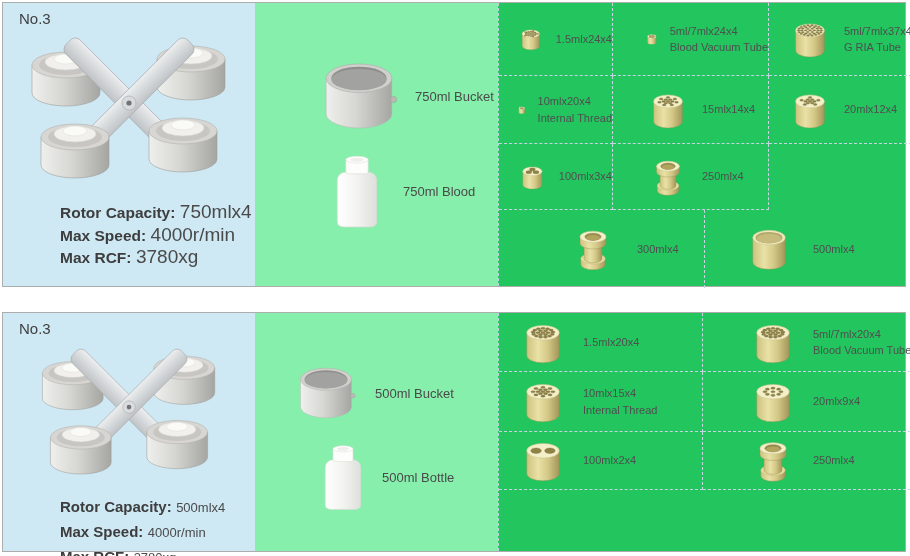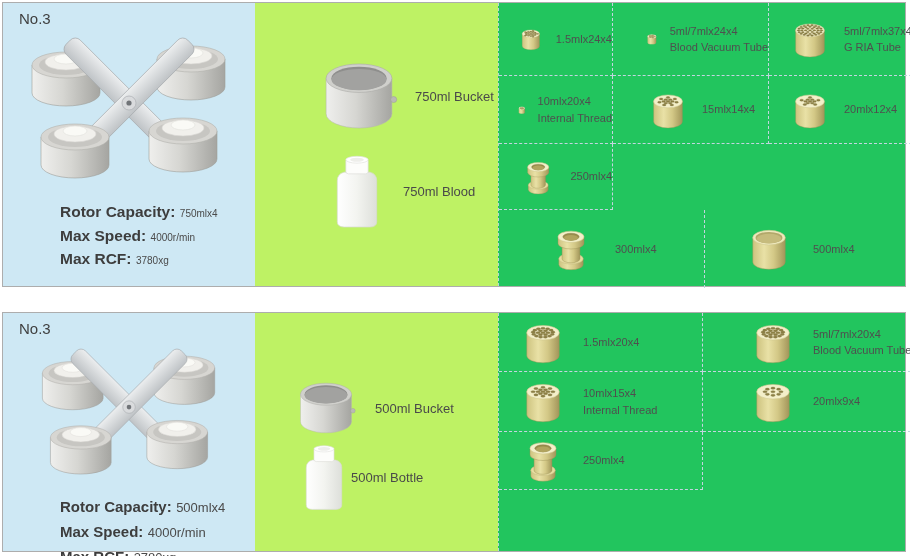--- a/index.html
+++ b/index.html
@@ -16,48 +16,48 @@
   #panel1 .rotor{top:26px;left:8px;width:236px;height:168px}
   #panel2 .rotor{top:28px;left:12px;width:228px;height:150px}
 
   .specs{position:absolute;left:57px}
   #panel1 .specs{top:201px}
   #panel2 .specs{top:184px}
   .spec-line{margin-bottom:5px;white-space:nowrap}
   .spec-label{font-weight:bold;color:#3d3d3d}
   .spec-value{color:#4a4a4a}
   #panel1 .spec-label{font-size:15.5px}
-  #panel1 .spec-value{font-size:10px}
+  #panel1 .spec-value{font-size:19px}
   #panel1 .spec-line{line-height:16.5px}
   #panel2 .spec-label{font-size:15px}
   #panel2 .spec-value{font-size:13px}
   #panel2 .spec-line{line-height:19px}
 
-  .mid-box{position:absolute;left:252px;top:0;bottom:0;width:243px;background:#bef264}
+  .mid-box{position:absolute;left:252px;top:0;bottom:0;width:243px;background:#86efac}
   .mid-row{position:absolute;display:flex;align-items:center;gap:16px}
   #panel1 .row-bucket{top:52px;left:64px}
   #panel1 .row-bottle{top:148px;left:72px}
-  #panel2 .row-bucket{top:63px;left:40px;gap:18px}
-  #panel2 .row-bottle{top:128px;left:42px;gap:0}
+  #panel2 .row-bucket{top:48px;left:40px;gap:18px}
+  #panel2 .row-bottle{top:128px;left:61px;gap:12px}
   .mid-label{font-size:13px;color:#4a4a4a;white-space:nowrap}
   #panel1 .bucket-icon{width:80px;height:82px}
   #panel1 .bottle-icon{width:60px;height:80px}
   #panel2 .bucket-icon{width:62px;height:64px}
   #panel2 .bottle-icon{width:54px;height:72px}
 
   .grid-box{position:absolute;left:495px;right:0;top:0;bottom:0;background:#22c55e;border-left:1px dashed #bdd2dd}
   .agrid{display:grid}
   .t-main{grid-template-columns:114px 156px 1fr;grid-template-rows:73px 68px 66px}
   .t-wide{grid-template-columns:206px 1fr;height:78px}
   .b-main{grid-template-columns:204px 1fr;grid-template-rows:59px 60px 58px 1fr;height:100%}
   .cell{display:flex;align-items:center;gap:11px;padding-left:18px;
         border-right:1px dashed #c3d5df;border-bottom:1px dashed #c3d5df;overflow:visible}
   .t-main .cell:nth-child(3n){border-right:none}
   .t-main .cell:nth-child(3n+2){padding-left:32px}
-  .t-wide .cell{border-bottom:none;padding-left:46px;gap:18px}
+  .t-wide .cell{border-bottom:none;padding-left:68px;gap:18px}
   .t-wide .cell:nth-child(2){border-right:none;padding-left:38px}
   .b-main .cell{gap:14px}
   .b-main .cell:nth-child(2n){border-right:none;padding-left:44px}
   .b-main .cell:nth-child(n+7){border-bottom:none}
   .cell-label{font-size:11px;color:#4f4f4f;line-height:16.5px;white-space:nowrap}
   .t-main svg.adapter-icon{width:46px;height:42px}
   .t-wide svg.adapter-icon{width:52px;height:50px}
   .b-main svg.adapter-icon{width:52px;height:47px}
 </style>
 </head>
@@ -352,20 +352,33 @@
             <ellipse cx="24.82901992203183" cy="20.441503299118462" rx="2.6" ry="1.352" fill="#8e8246" stroke="#756b38" stroke-width="0.4"></ellipse>
             <ellipse cx="20.397110501199126" cy="14.303496700881539" rx="2.6" ry="1.352" fill="#8e8246" stroke="#756b38" stroke-width="0.4"></ellipse>
           </svg>
     <div class="cell-label">
       <div class="l1">20mlx12x4</div>
 
     </div>
   </div>
 
 
+  <div class="cell">
+    <svg class="adapter-icon" viewBox="0 0 64 56">
+            <path d="M12 16 L12 44 A20 9 0 0 0 52 44 L52 16 Z" fill="url(#gAdp)" stroke="#9a8f55" stroke-width="0.5"></path>
+            <ellipse cx="32" cy="16" rx="20" ry="9" fill="#f3efc9" stroke="#cfc68e" stroke-width="0.7"></ellipse>
+            <ellipse cx="32" cy="12.175" rx="6.2" ry="3.224" fill="#8e8246" stroke="#756b38" stroke-width="0.4"></ellipse>
+            <ellipse cx="39.36121593216773" cy="17.912499999999998" rx="6.2" ry="3.224" fill="#8e8246" stroke="#756b38" stroke-width="0.4"></ellipse>
+            <ellipse cx="24.638784067832272" cy="17.9125" rx="6.2" ry="3.224" fill="#8e8246" stroke="#756b38" stroke-width="0.4"></ellipse>
+          </svg>
+    <div class="cell-label">
+      <div class="l1">100mlx3x4</div>
+
+    </div>
+  </div>
 
   <div class="cell">
     <svg class="adapter-icon" viewBox="0 0 64 56">
             <path d="M17 40 L17 47 A15 6.5 0 0 0 47 47 L47 40 Z" fill="url(#gAdp)" stroke="#9a8f55" stroke-width="0.5"></path>
             <ellipse cx="32" cy="40" rx="15" ry="6.5" fill="#e6dda0" stroke="#c2b87e" stroke-width="0.6"></ellipse>
             <path d="M21 18 L21 40 A11 5 0 0 0 43 40 L43 18 Z" fill="url(#gAdp)" stroke="#9a8f55" stroke-width="0.5"></path>
             <path d="M16 13 L16 21 A16 7 0 0 0 48 21 L48 13 Z" fill="url(#gAdp)" stroke="#9a8f55" stroke-width="0.5"></path>
             <ellipse cx="32" cy="13" rx="16" ry="7" fill="#f3efc9" stroke="#cfc68e" stroke-width="0.7"></ellipse>
             <ellipse cx="32" cy="13" rx="10" ry="4.4" fill="#998c4c" stroke="#7f7440" stroke-width="0.5"></ellipse>
             <ellipse cx="32" cy="14.2" rx="8.6" ry="3.5" fill="#b1a45e"></ellipse>
@@ -549,20 +562,32 @@
             <ellipse cx="22.2" cy="16" rx="2.6" ry="1.352" fill="#8e8246" stroke="#756b38" stroke-width="0.4"></ellipse>
             <ellipse cx="25.070353544371834" cy="12.881659094967326" rx="2.6" ry="1.352" fill="#8e8246" stroke="#756b38" stroke-width="0.4"></ellipse>
           </svg>
     <div class="cell-label">
       <div class="l1">20mlx9x4</div>
 
     </div>
   </div>
 
 
+  <div class="cell">
+    <svg class="adapter-icon" viewBox="0 0 64 56">
+            <path d="M12 16 L12 44 A20 9 0 0 0 52 44 L52 16 Z" fill="url(#gAdp)" stroke="#9a8f55" stroke-width="0.5"></path>
+            <ellipse cx="32" cy="16" rx="20" ry="9" fill="#f3efc9" stroke="#cfc68e" stroke-width="0.7"></ellipse>
+            <ellipse cx="40.5" cy="16" rx="6.5" ry="3.38" fill="#8e8246" stroke="#756b38" stroke-width="0.4"></ellipse>
+            <ellipse cx="23.5" cy="16" rx="6.5" ry="3.38" fill="#8e8246" stroke="#756b38" stroke-width="0.4"></ellipse>
+          </svg>
+    <div class="cell-label">
+      <div class="l1">100mlx2x4</div>
+
+    </div>
+  </div>
 
   <div class="cell">
     <svg class="adapter-icon" viewBox="0 0 64 56">
             <path d="M17 40 L17 47 A15 6.5 0 0 0 47 47 L47 40 Z" fill="url(#gAdp)" stroke="#9a8f55" stroke-width="0.5"></path>
             <ellipse cx="32" cy="40" rx="15" ry="6.5" fill="#e6dda0" stroke="#c2b87e" stroke-width="0.6"></ellipse>
             <path d="M21 18 L21 40 A11 5 0 0 0 43 40 L43 18 Z" fill="url(#gAdp)" stroke="#9a8f55" stroke-width="0.5"></path>
             <path d="M16 13 L16 21 A16 7 0 0 0 48 21 L48 13 Z" fill="url(#gAdp)" stroke="#9a8f55" stroke-width="0.5"></path>
             <ellipse cx="32" cy="13" rx="16" ry="7" fill="#f3efc9" stroke="#cfc68e" stroke-width="0.7"></ellipse>
             <ellipse cx="32" cy="13" rx="10" ry="4.4" fill="#998c4c" stroke="#7f7440" stroke-width="0.5"></ellipse>
             <ellipse cx="32" cy="14.2" rx="8.6" ry="3.5" fill="#b1a45e"></ellipse>

